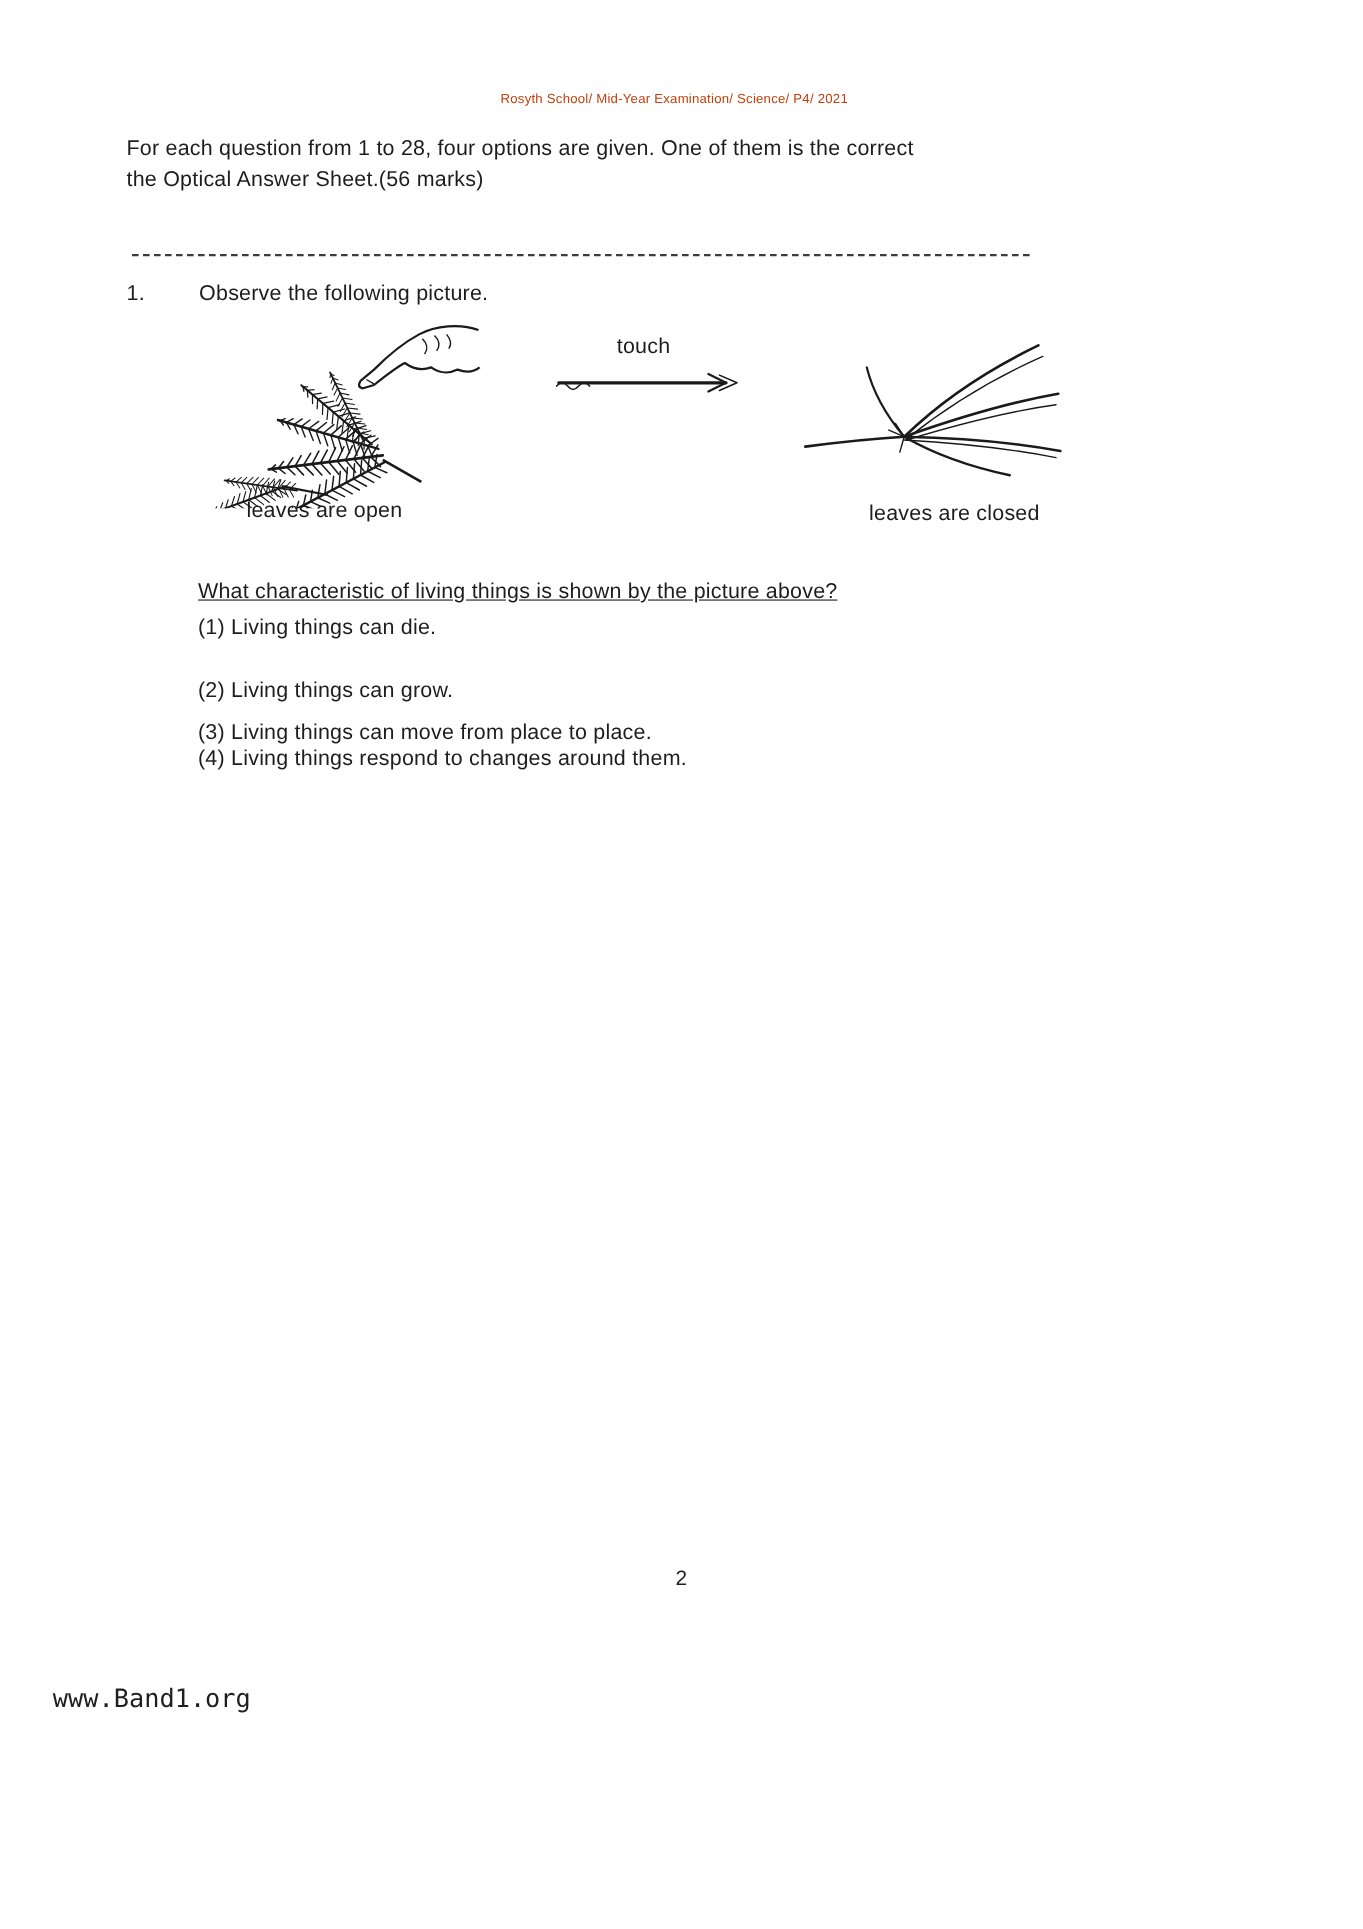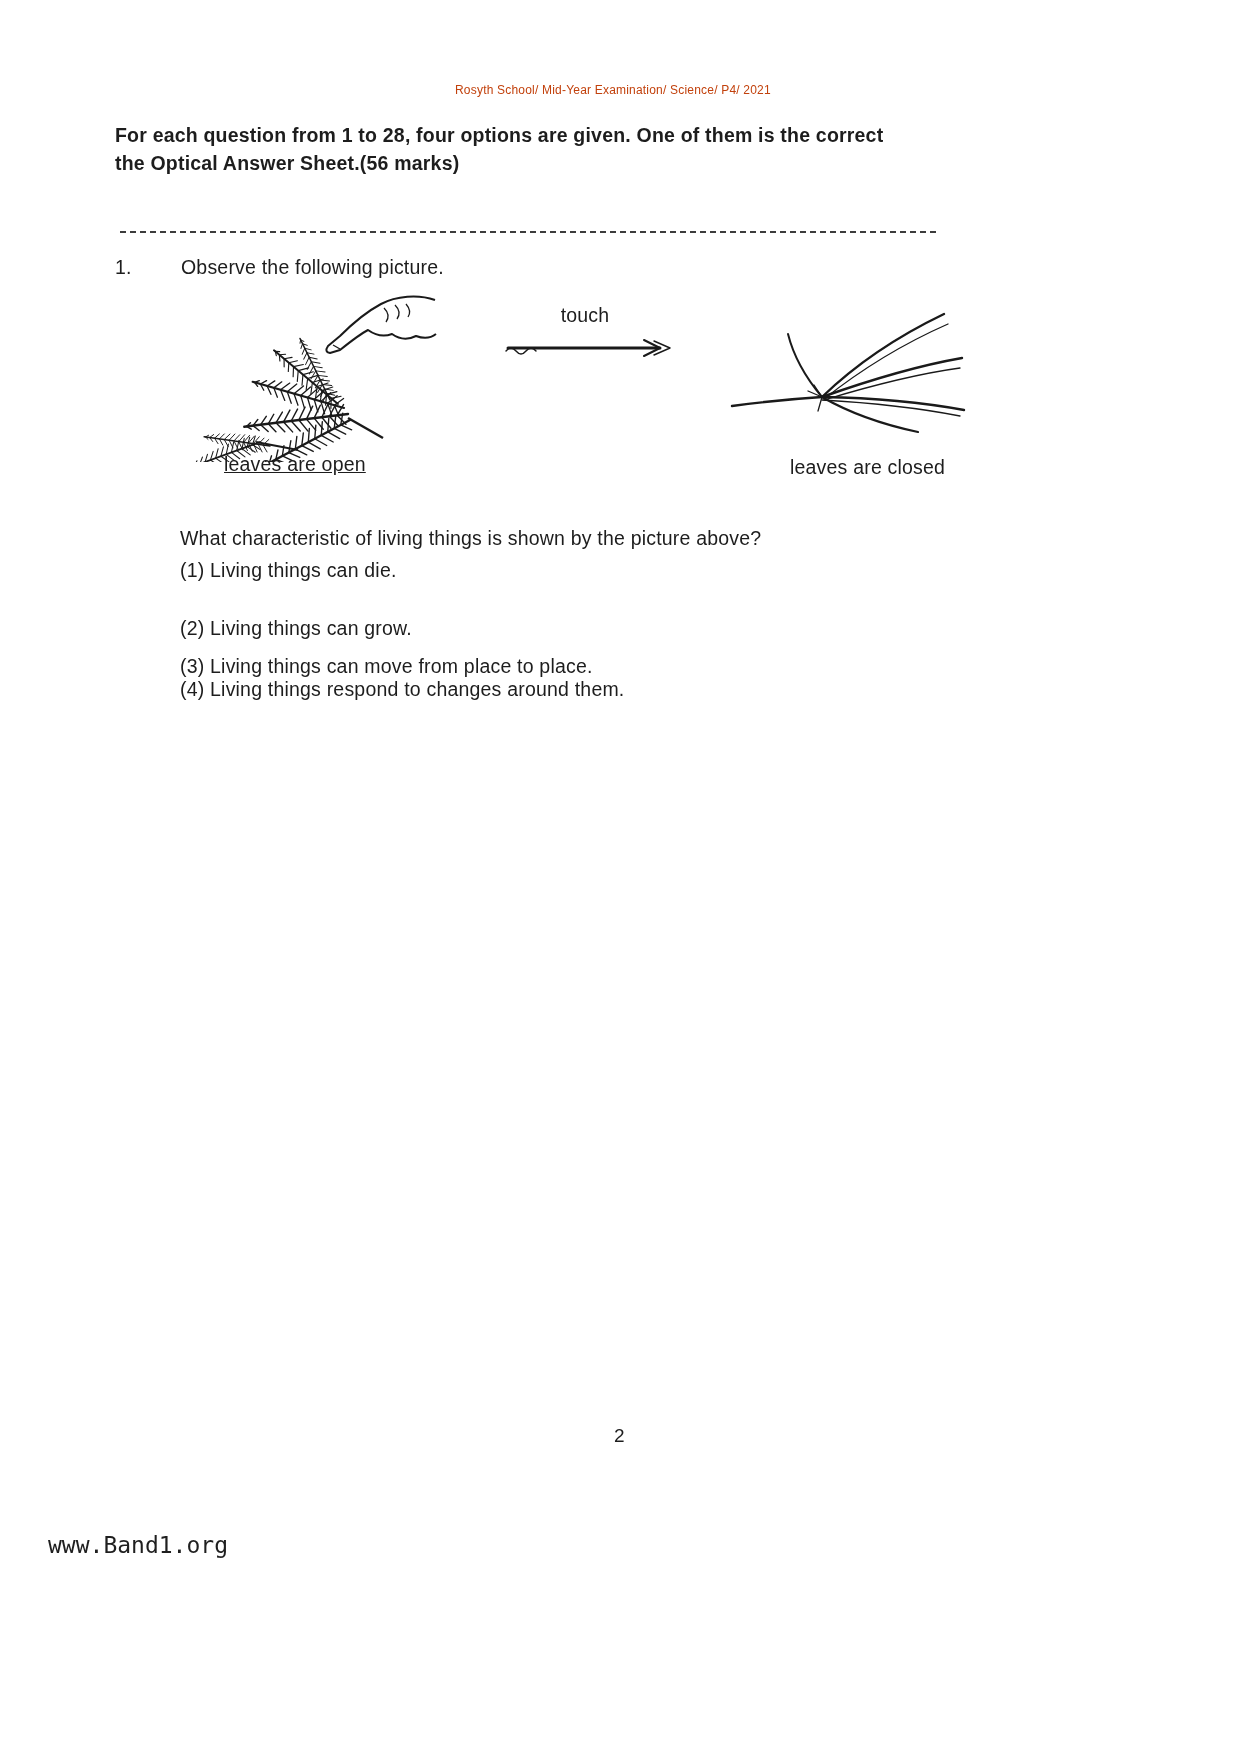--- a/index.html
+++ b/index.html
@@ -3,33 +3,33 @@
 <meta charset="utf-8">
 <style>
   html,body{margin:0;padding:0;}
   body{
     width:1239px;height:1754px;position:relative;background:#ffffff;
     font-family:"Liberation Sans",sans-serif;color:#1c1c1c;overflow:hidden;
   }
   .abs{position:absolute;}
   .scan-text{color:#1d1d1d;letter-spacing:.2px;}
   .header-line{top:83px;left:455px;font-size:12px;color:#c2410c;}
-  .instructions{top:122px;left:115px;width:822px;font-size:19.5px;line-height:27.5px;font-weight:bold;}
+  .instructions{top:122px;left:115px;width:822px;font-size:19.5px;line-height:27.5px;}
   .instr-line3{display:flex;justify-content:flex-start;width:822px;}
   .divider{top:231px;left:120px;width:816px;border-top:2.5px dashed #3c3c3c;height:0;}
   .q-number{top:256px;left:115px;font-size:19.5px;}
   .q-prompt{top:256px;left:181px;font-size:19.5px;}
   .figure{top:288px;left:130px;width:990px;height:185px;}
   .plant-open{left:8px;top:2px;}
   .touch-label{left:375px;top:16px;width:160px;text-align:center;font-size:19.5px;}
   .touch-arrow{left:372px;top:44px;}
   .plant-closed{left:598px;top:12px;}
-  .caption-left{top:453px;left:224px;font-size:19.5px;text-decoration:underline;}
+  .caption-left{top:453px;left:224px;font-size:19.5px;}
   .caption-right{top:456px;left:790px;font-size:19.5px;}
-  .q-stem{top:527px;left:180px;font-size:19.5px;}
+  .q-stem{top:527px;left:180px;font-size:19.5px;text-decoration:underline;}
   .option{left:180px;font-size:19.5px;}
   .opt-0{top:547px;margin-top:12px;} .opt-1{top:617px;} .opt-2{top:655px;text-align:center;} .opt-3{top:678px;}
   .page-number{top:1425px;left:0;right:0;text-align:center;font-size:19px;}
   .watermark{top:1504px;left:48px;font-size:23px;font-family:"DejaVu Sans Mono","Liberation Mono",monospace;color:#1f1f1f;margin-top:28px;}
   svg{display:block;}
 </style>
 </head>
 <body>
 
 <div class="abs header-line scan-text">Rosyth School/ Mid-Year Examination/ Science/ P4/ 2021</div>

